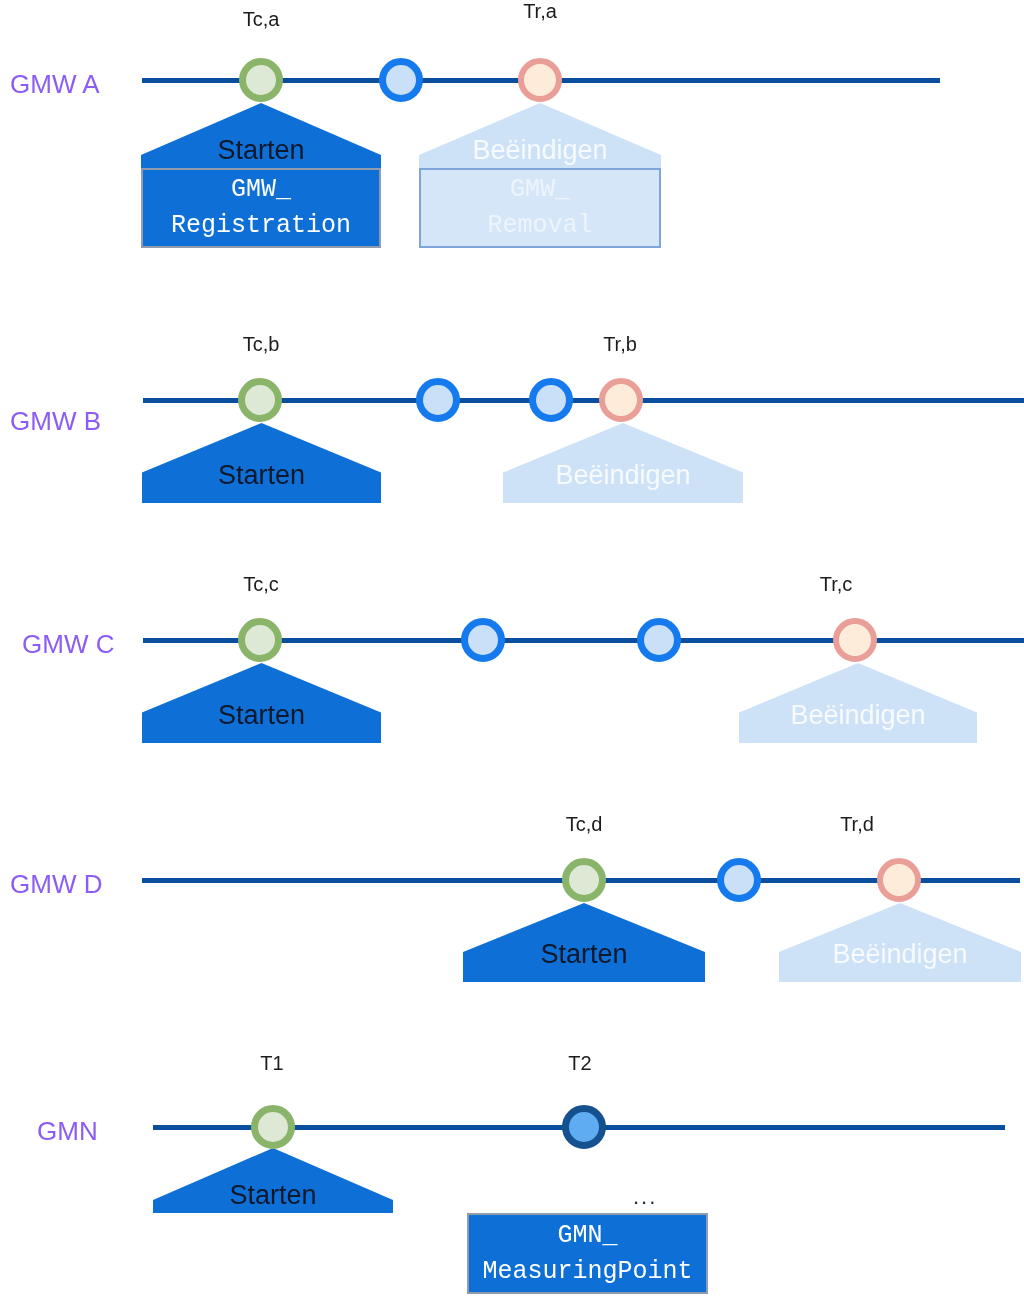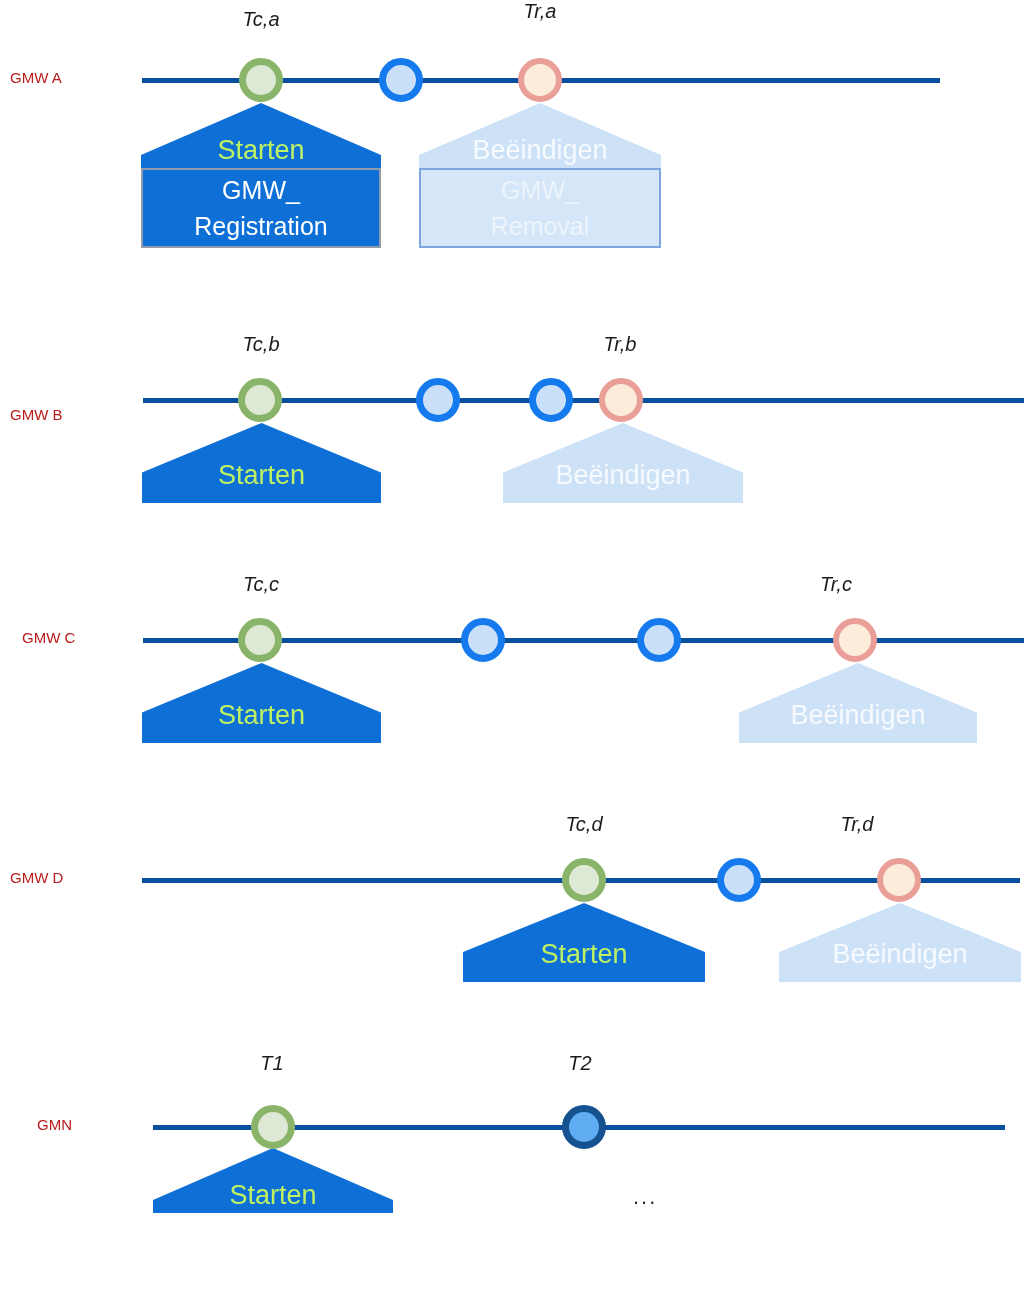--- a/index.html
+++ b/index.html
@@ -1,52 +1,52 @@
 <!DOCTYPE html>
 <html><head>
 <meta charset="utf-8">
 <style>
   html,body{margin:0;padding:0;background:#ffffff;}
   .canvas{
     position:relative;width:1024px;height:1296px;background:#ffffff;overflow:hidden;
     font-family:"Liberation Sans",sans-serif;
   }
   .row-label{
-    position:absolute;font-size:15px;color:#b91c1c;white-space:nowrap;
+    position:absolute;font-size:26px;color:#8b5cf6;white-space:nowrap;
   }
   .tline{
     position:absolute;height:5px;background:#0a4e9e;
   }
   .evt{
     position:absolute;width:44px;height:44px;border-radius:50%;
     box-sizing:border-box;transform:translate(-50%,-50%);z-index:3;
   }
   .evt.green{background:#dde9d4;border:7px solid #8ab46a;}
   .evt.blue{background:#cadff8;border:7px solid #157aed;}
   .evt.pink{background:#fdecda;border:6px solid #e99e97;}
   .evt.darkblue{background:#60acf3;border:7px solid #15508f;}
   .tlabel{
-    position:absolute;transform:translateX(-50%);font-size:20px;color:#1c1c1c;white-space:nowrap;z-index:4;font-style:italic;
+    position:absolute;transform:translateX(-50%);font-size:20px;color:#1c1c1c;white-space:nowrap;z-index:4;
   }
   .house{
     position:absolute;display:flex;align-items:flex-end;justify-content:center;
-    font-size:27px;color:#bef264;z-index:2;box-sizing:border-box;
+    font-size:27px;color:#0f172a;z-index:2;box-sizing:border-box;
     clip-path:polygon(50% 0,100% 62%,100% 100%,0 100%,0 62%);
     padding-bottom:12px;white-space:nowrap;
   }
   .house.boxed{
     clip-path:polygon(50% 0,100% 80%,100% 100%,0 100%,0 80%);
     padding-bottom:2px;
   }
   .house.solid{background:#0e70d6;}
   .house.light{background:#cde2f7;color:#f7fafe;}
   .abox{
     position:absolute;box-sizing:border-box;display:flex;flex-direction:column;
     align-items:center;justify-content:center;text-align:center;
-    font-size:25px;line-height:36px;z-index:2;white-space:nowrap;
+    font-size:25px;line-height:36px;z-index:2;white-space:nowrap;font-family:Liberation Mono, monospace;
   }
   .abox.solid{background:#0e70d6;border:2px solid #8f9cab;color:#ffffff;}
   .abox.light{background:#d5e6f9;border:2px solid #7ea5d9;color:#edf4fc;}
   .ellipsis{
     position:absolute;font-size:22px;color:#1b2a38;z-index:4;letter-spacing:2px;
   }
 </style>
 </head>
 <body>
 
@@ -129,17 +129,21 @@
   <div class="row-label" style="left:37px;top:1116px">GMN</div>
   <div class="tline" style="left:153px;top:1125px;width:852px"></div>
   <div class="tlabel" style="left:272px;top:1052px">T1</div>
   <div class="tlabel" style="left:580px;top:1052px">T2</div>
 
   <div class="house boxed solid" style="left:153px;top:1148px;width:240px;height:65px">
     <span>Starten</span>
   </div>
 
   <div class="ellipsis" style="left:633px;top:1184px">...</div>
+  <div class="abox solid" style="left:467px;top:1213px;width:241px;height:81px">
+    <span>GMN_</span>
+    <span>MeasuringPoint</span>
+  </div>
 
   <div class="evt green" style="left:273px;top:1127px"></div>
   <div class="evt darkblue" style="left:584px;top:1127px"></div>
 
 </div>
 
 </body></html>

